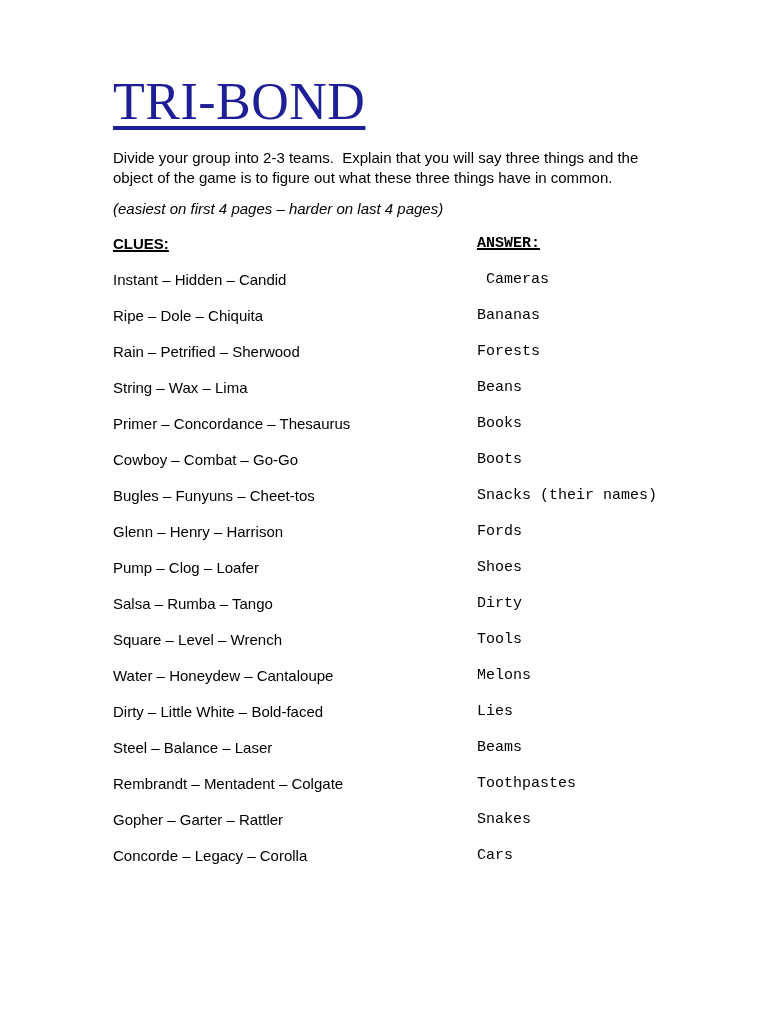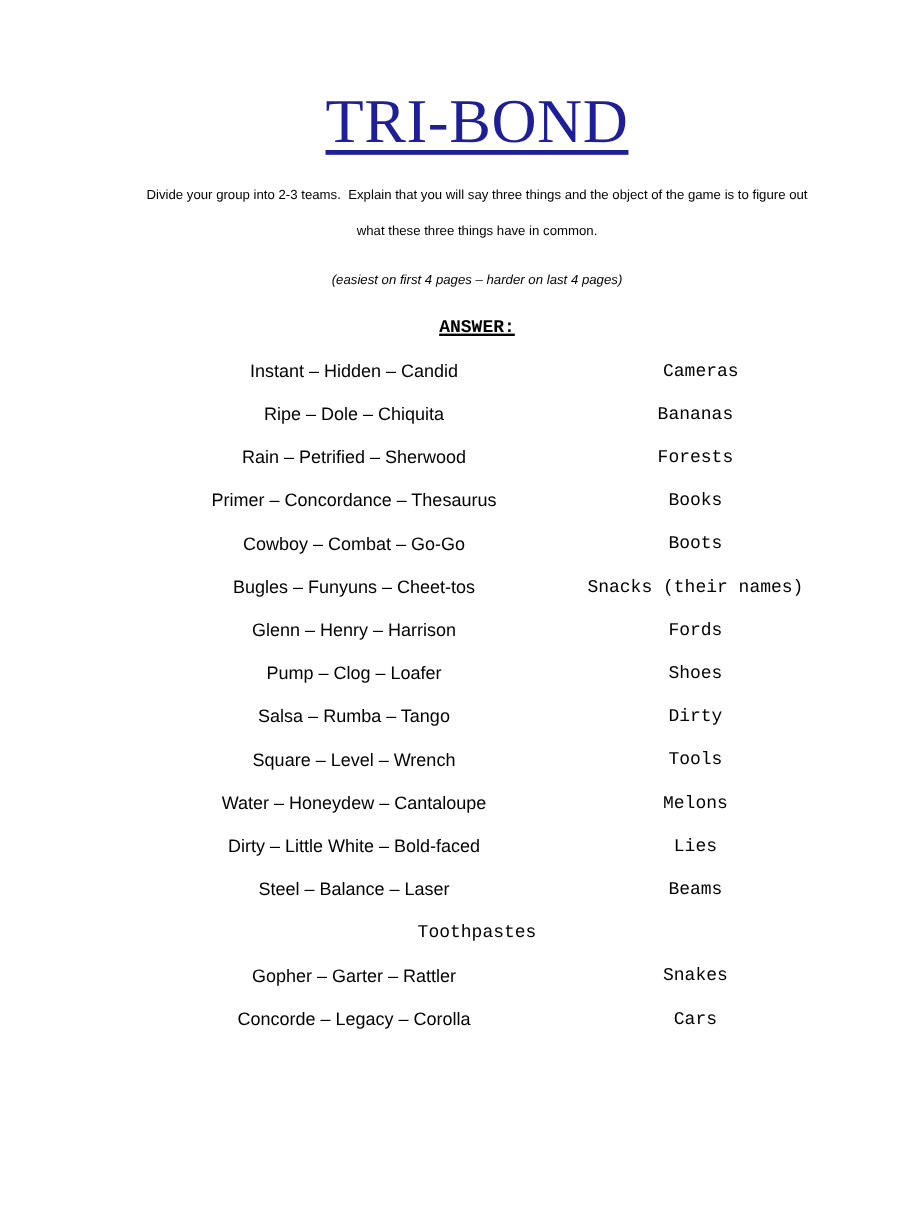--- a/index.html
+++ b/index.html
@@ -10,37 +10,36 @@
   .page {
     position: relative;
     width: 770px;
     height: 864px;
     background: #ffffff;
     box-sizing: border-box;
     padding: 72px 88px 0 113px;
     overflow: hidden;
     font-family: "Liberation Sans", sans-serif;
     color: #000000;
-    text-align: center;
   }
   .title {
     font-family: "Liberation Serif", serif;
     font-weight: 400;
     font-size: 52px;
     line-height: 1.15;
     color: #1e1e96;
     margin: 0 0 16px 0;
     text-decoration: underline;
     text-decoration-thickness: 4px;
     text-underline-offset: 7px;
     letter-spacing: 0.5px;
   }
   .para {
-    font-size: 11px;
-    line-height: 30px;
+    font-size: 15px;
+    line-height: 20px;
     margin: 0 0 11px 0;
     max-width: 594px;
     white-space: pre-wrap;
   }
   .note {
     font-style: italic;
     margin-bottom: 14px;
   }
   .row {
     display: flex;
@@ -71,35 +70,40 @@
 
 <div class="page">
   <h1 class="title">TRI-BOND</h1>
 
   <p class="para">Divide your group into 2-3 teams.  Explain that you will say three things and the object of the game is to figure out what these three things have in common.</p>
 
 
   <p class="para note">(easiest on first 4 pages – harder on last 4 pages)</p>
 
   <div class="row header-row">
+    <div class="clue-col">CLUES:</div>
     <div class="answer-col">ANSWER:</div>
   </div>
 
   <div>
       <div class="row">
         <div class="clue-col">Instant – Hidden – Candid</div>
         <div class="answer-col"> Cameras</div>
       </div>
       <div class="row">
         <div class="clue-col">Ripe – Dole – Chiquita</div>
         <div class="answer-col">Bananas</div>
       </div>
       <div class="row">
         <div class="clue-col">Rain – Petrified – Sherwood</div>
         <div class="answer-col">Forests</div>
+      </div>
+      <div class="row">
+        <div class="clue-col">String – Wax – Lima</div>
+        <div class="answer-col">Beans</div>
       </div>
       <div class="row">
         <div class="clue-col">Primer – Concordance – Thesaurus</div>
         <div class="answer-col">Books</div>
       </div>
       <div class="row">
         <div class="clue-col">Cowboy – Combat – Go-Go</div>
         <div class="answer-col">Boots</div>
       </div>
       <div class="row">
@@ -128,20 +132,21 @@
       </div>
       <div class="row">
         <div class="clue-col">Dirty – Little White – Bold-faced</div>
         <div class="answer-col">Lies</div>
       </div>
       <div class="row">
         <div class="clue-col">Steel – Balance – Laser</div>
         <div class="answer-col">Beams</div>
       </div>
       <div class="row">
+        <div class="clue-col">Rembrandt – Mentadent – Colgate</div>
         <div class="answer-col">Toothpastes</div>
       </div>
       <div class="row">
         <div class="clue-col">Gopher – Garter – Rattler</div>
         <div class="answer-col">Snakes</div>
       </div>
       <div class="row">
         <div class="clue-col">Concorde – Legacy – Corolla</div>
         <div class="answer-col">Cars</div>
       </div>

